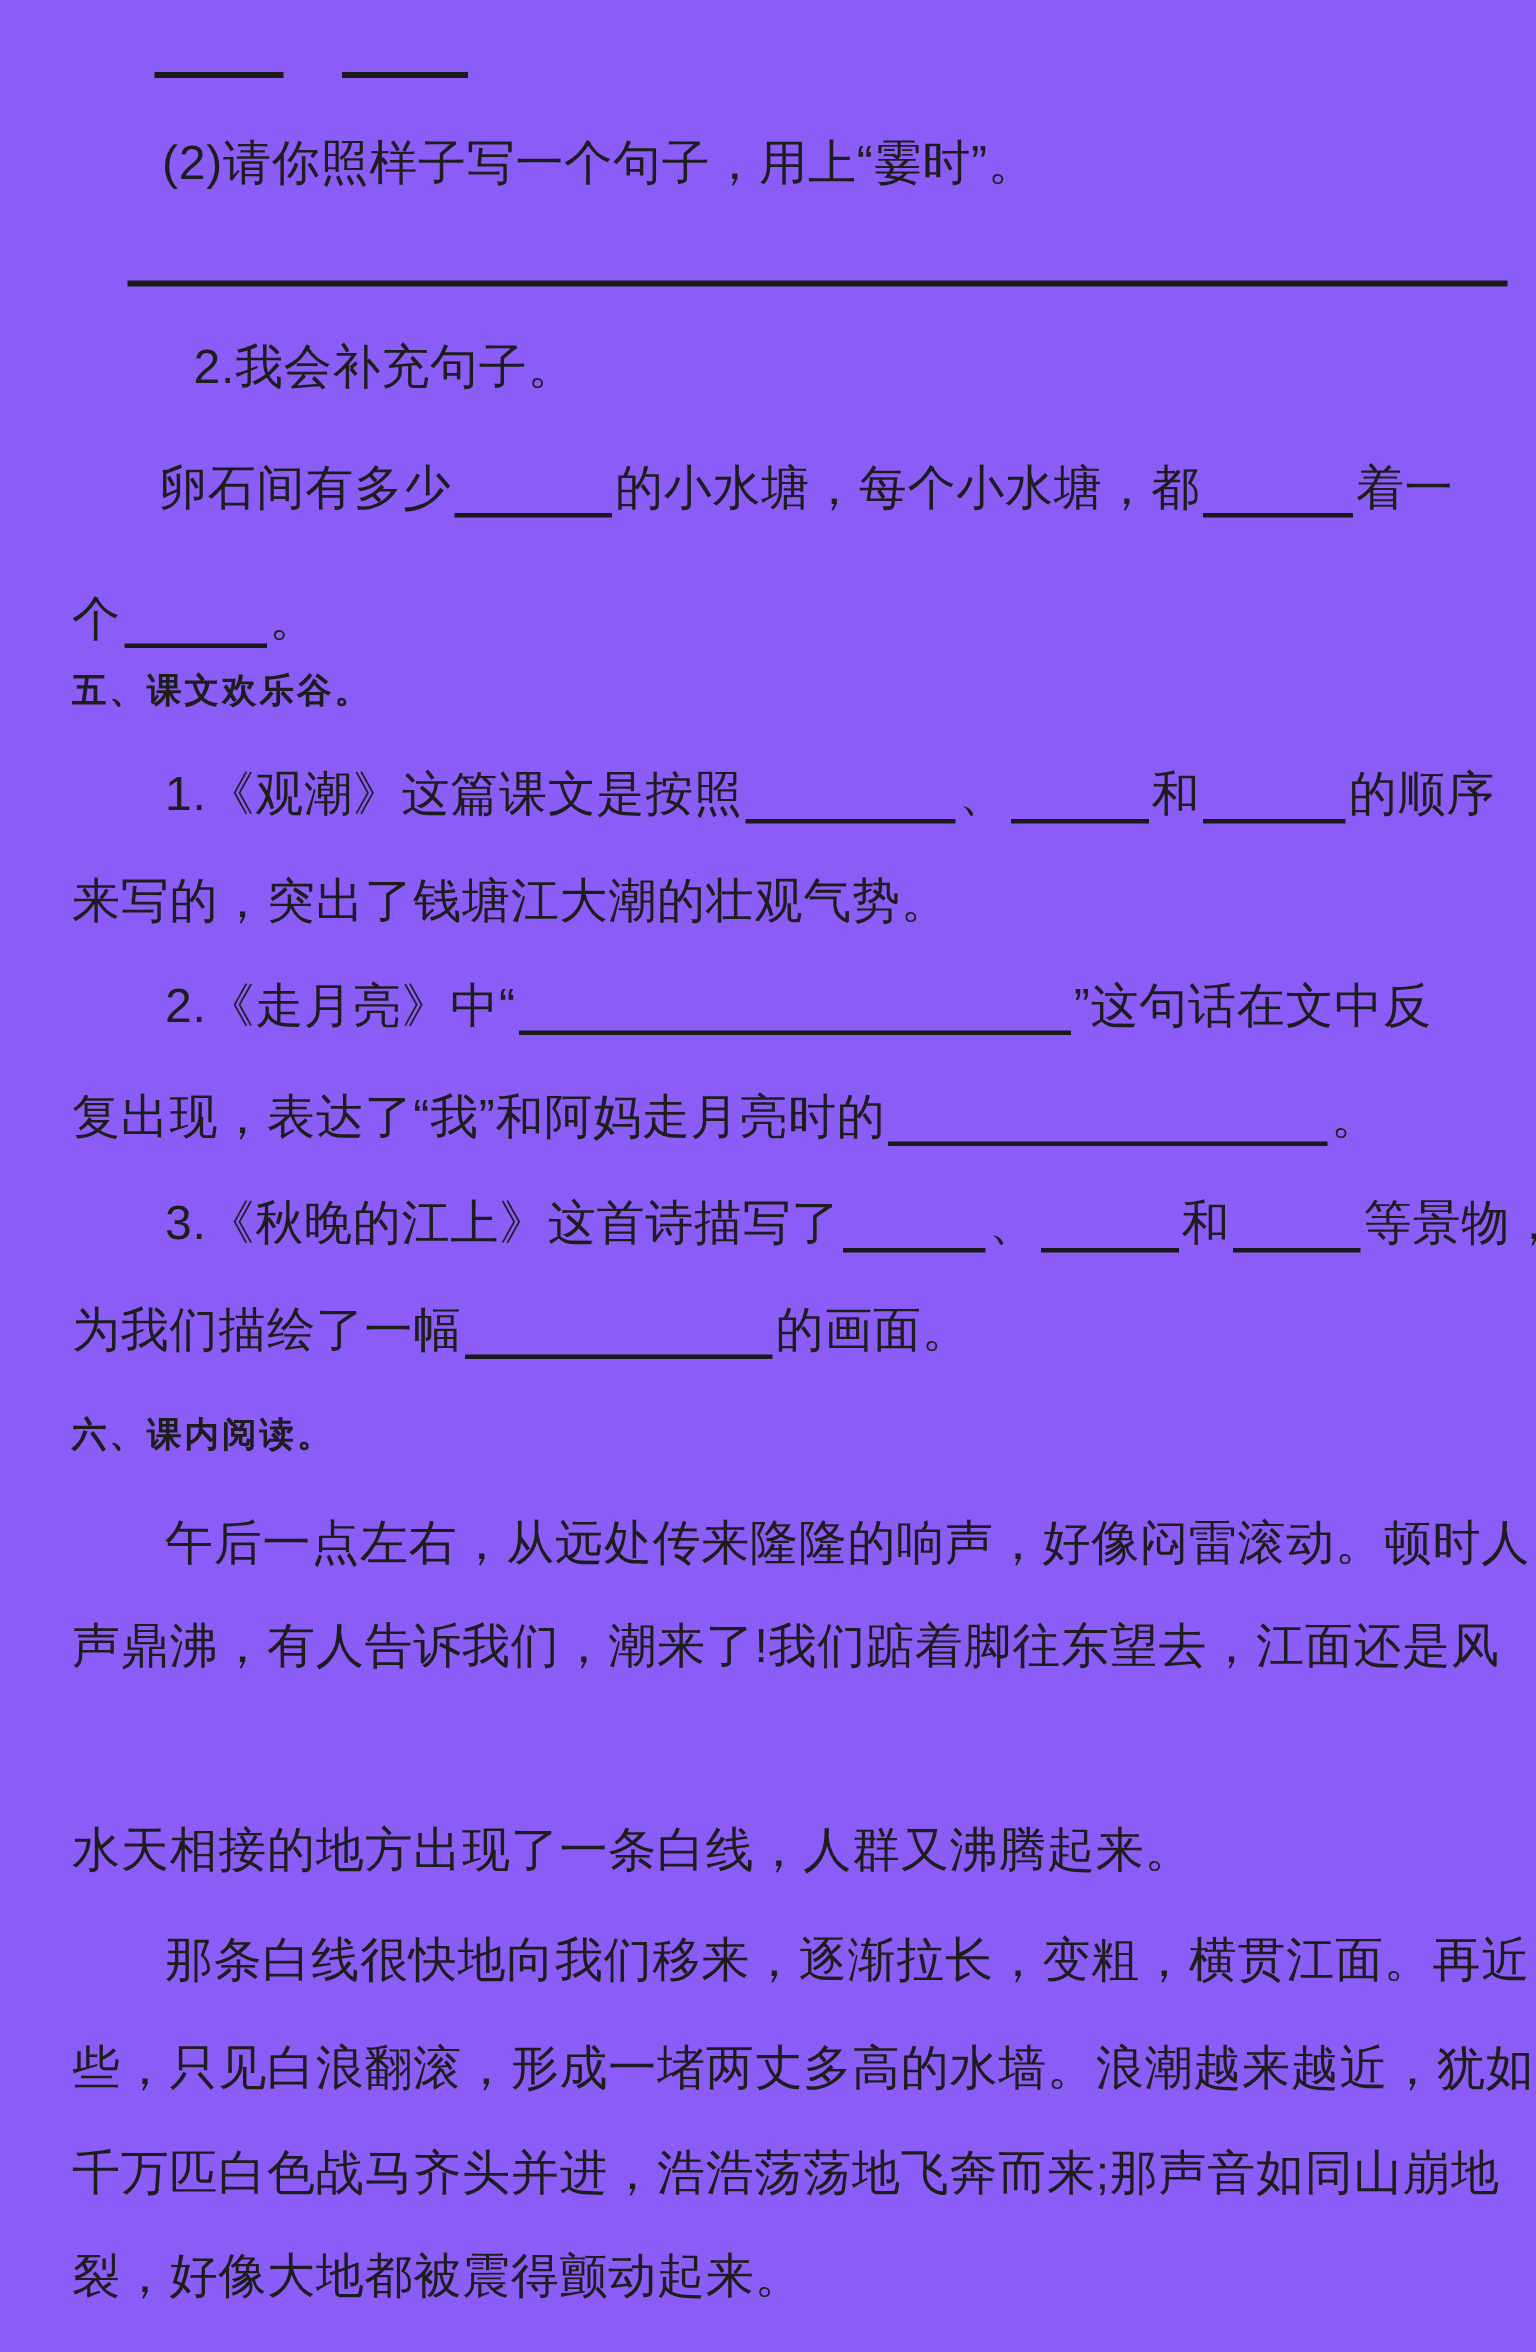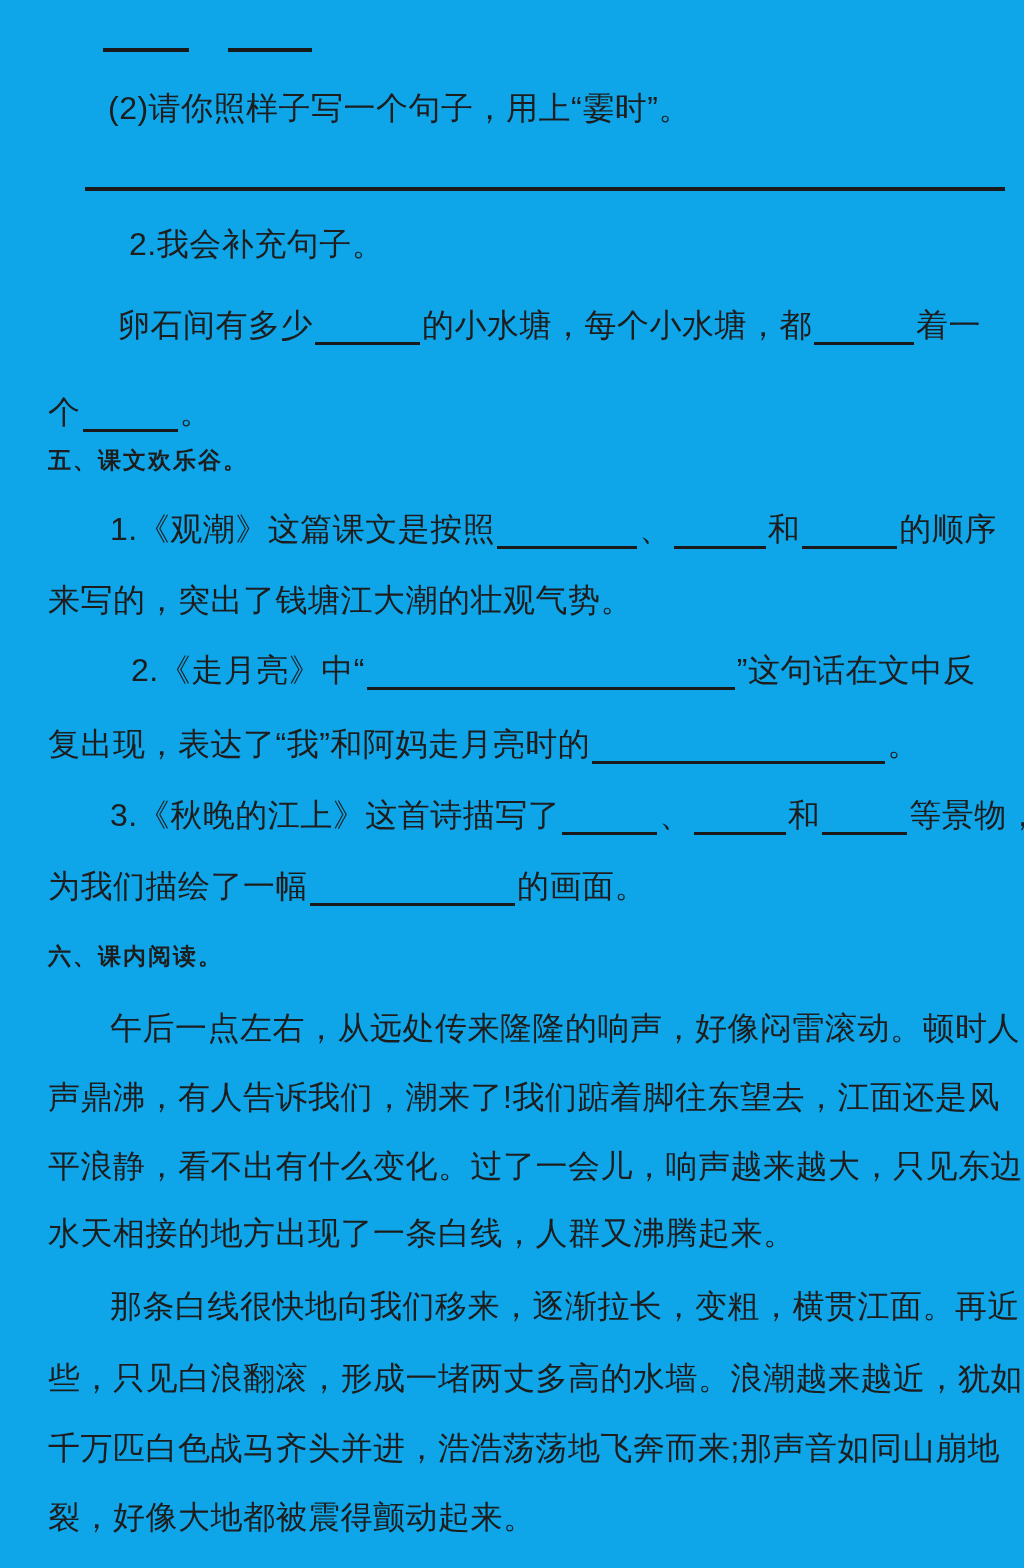--- a/index.html
+++ b/index.html
@@ -1,20 +1,20 @@
 <!DOCTYPE html>
 <html lang="zh"><head>
 <meta charset="utf-8">
 <style>
   html,body{margin:0;padding:0;}
   .page{
     position:relative;
     width:1024px;
     height:1568px;
-    background:#0ea5e9;
+    background:#8b5cf6;
     font-family:"Liberation Sans","DejaVu Sans",sans-serif;
     color:#1d1d1d;
     overflow:hidden;
     text-decoration:underline;
   }
   .line{
     position:absolute;
     font-size:32px;
     line-height:44px;
     white-space:nowrap;
@@ -44,57 +44,56 @@
 
   <div class="rule" style="left:103px;top:48px;width:86px;height:4px;"></div>
   <div class="rule" style="left:228px;top:48px;width:84px;height:4px;"></div>
 
   <div class="line" style="left:108px;top:86px;">(2)请你照样子写一个句子，用上“霎时”。</div>
 
   <div class="rule" style="left:85px;top:187px;width:920px;height:4px;"></div>
 
   <div class="line" style="left:108px;top:222px;margin-left:21px;">2.我会补充句子。</div>
 
-  <div class="line" style="left:118px;top:303px;">
+  <div class="line" style="left:106px;top:303px;">
     <span>卵石间有多少</span><span class="blank" style="width:105px;"></span><span>的小水塘，每个小水塘，都</span><span class="blank" style="width:100px;"></span><span>着一</span>
   </div>
 
   <div class="line" style="left:48px;top:390px;">
     <span>个</span><span class="blank" style="width:95px;"></span><span>。</span>
   </div>
 
   <div class="line heading" style="left:48px;top:438px;">五、课文欢乐谷。</div>
 
   <div class="line" style="left:110px;top:507px;">
     <span>1.《观潮》这篇课文是按照</span><span class="blank" style="width:140px;"></span><span>、</span><span class="blank" style="width:92px;"></span><span>和</span><span class="blank" style="width:95px;"></span><span>的顺序</span>
   </div>
 
   <div class="line" style="left:48px;top:578px;">来写的，突出了钱塘江大潮的壮观气势。</div>
 
-  <div class="line" style="left:110px;top:648px;margin-left:21px;">
+  <div class="line" style="left:110px;top:648px;">
     <span>2.《走月亮》中“</span><span class="blank" style="width:368px;"></span><span>”这句话在文中反</span>
   </div>
 
   <div class="line" style="left:48px;top:722px;">
     <span>复出现，表达了“我”和阿妈走月亮时的</span><span class="blank" style="width:293px;"></span><span>。</span>
   </div>
 
   <div class="line" style="left:110px;top:793px;">
     <span>3.《秋晚的江上》这首诗描写了</span><span class="blank" style="width:95px;"></span><span>、</span><span class="blank" style="width:92px;"></span><span>和</span><span class="blank" style="width:85px;"></span><span>等景物，</span>
   </div>
 
   <div class="line" style="left:48px;top:864px;">
     <span>为我们描绘了一幅</span><span class="blank" style="width:205px;"></span><span>的画面。</span>
   </div>
 
   <div class="line heading" style="left:48px;top:934px;">六、课内阅读。</div>
 
   <div class="line" style="left:110px;top:1006px;">午后一点左右，从远处传来隆隆的响声，好像闷雷滚动。顿时人</div>
   <div class="line" style="left:48px;top:1075px;">声鼎沸，有人告诉我们，潮来了!我们踮着脚往东望去，江面还是风</div>
-  <div class="line" style="left:48px;top:1144px;">平浪静，看不出有什么变化。过了一会儿，响声越来越大，只见东边</div>
   <div class="line" style="left:48px;top:1211px;">水天相接的地方出现了一条白线，人群又沸腾起来。</div>
 
   <div class="line" style="left:110px;top:1284px;">那条白线很快地向我们移来，逐渐拉长，变粗，横贯江面。再近</div>
   <div class="line" style="left:48px;top:1426px;">千万匹白色战马齐头并进，浩浩荡荡地飞奔而来;那声音如同山崩地</div>
   <div class="line" style="left:48px;top:1356px;">些，只见白浪翻滚，形成一堵两丈多高的水墙。浪潮越来越近，犹如</div>
   <div class="line" style="left:48px;top:1495px;">裂，好像大地都被震得颤动起来。</div>
 
 </div>
 
 </body></html>

